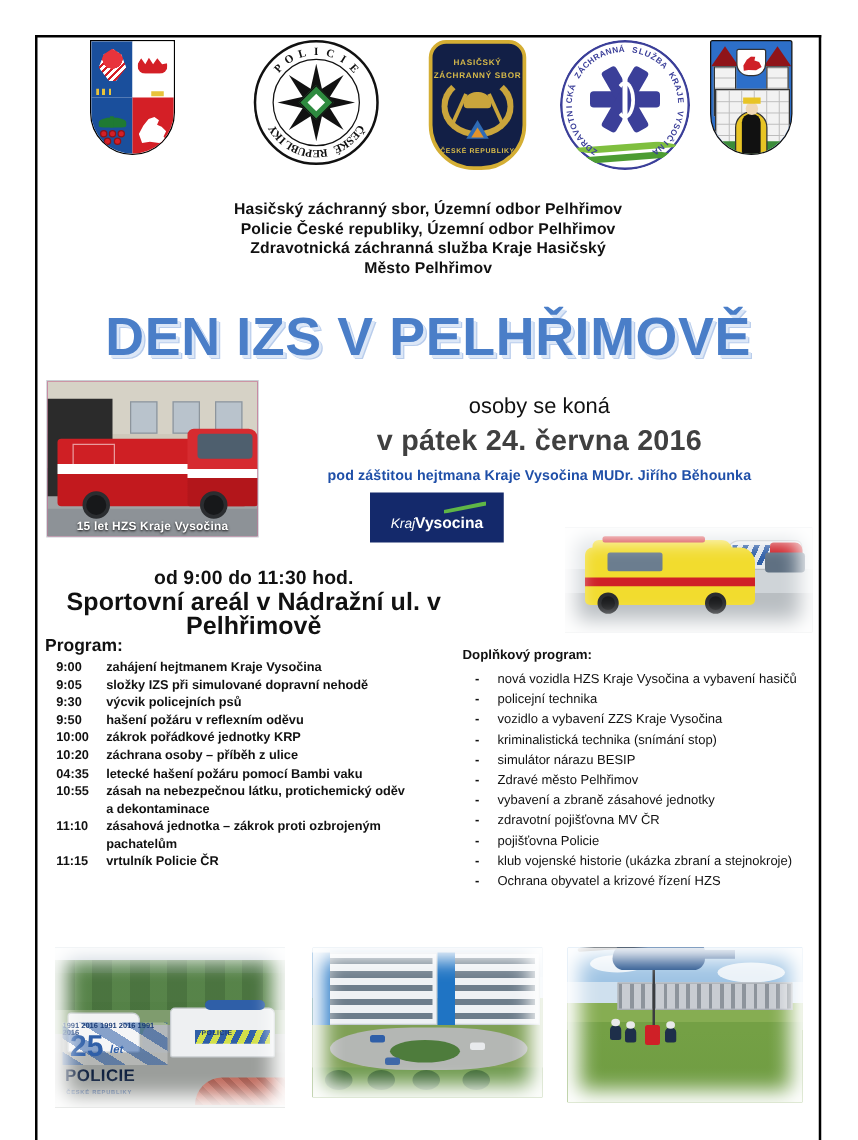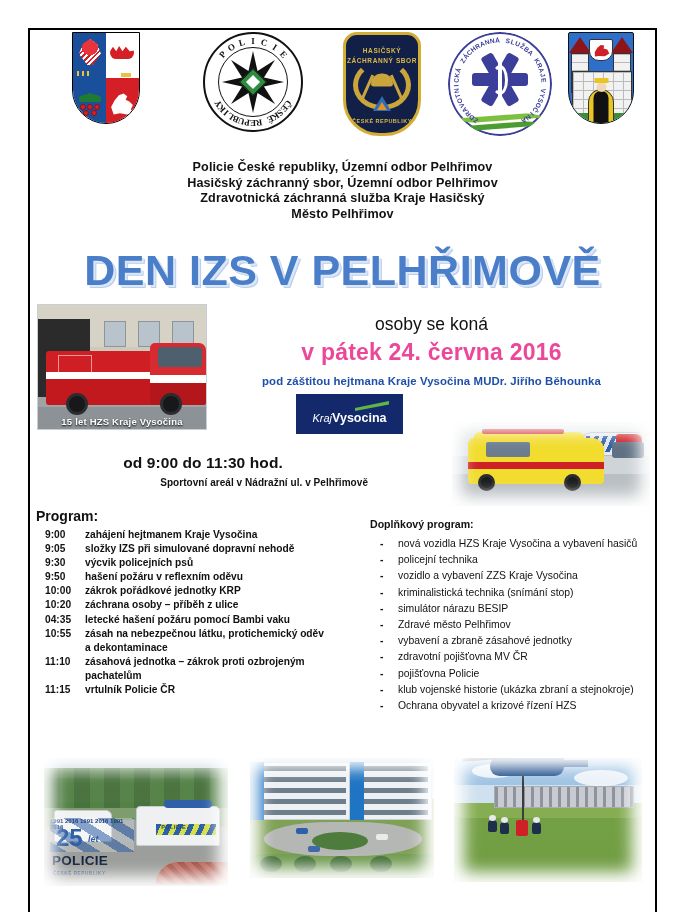--- a/index.html
+++ b/index.html
@@ -191,21 +191,21 @@
   .tr-wheel.w1 { left:28px; } .tr-wheel.w2 { right:24px; }
   .tr-ground { position:absolute; left:0; bottom:0; width:100%; height:22px;
                background:#8d9297; }
   .tr-caption { position:absolute; left:0; bottom:2px; width:100%;
                 text-align:center; color:#fff; font-size:9.5px; font-weight:bold;
                 text-shadow:0 1px 2px #000; letter-spacing:.2px; }
 
   
   .date-block { position:absolute; left:206px; top:312px; width:451px; text-align:center; }
   .akce { font-size:17.5px; color:#111; line-height:24px; }
-  .datum { font-size:23px; font-weight:bold; color:#ec4899; line-height:32px;
+  .datum { font-size:23px; font-weight:bold; color:#404040; line-height:32px;
            letter-spacing:.2px; }
   .zastita { font-size:11.4px; font-weight:bold; color:#1f4fa8; line-height:18px;
              margin-top:4px; letter-spacing:.1px; }
 
   
   .kv-box { position:absolute; left:296px; top:394px; width:107px; height:40px;
             background:#14296b; }
   .kv-swoosh { position:absolute; right:14px; top:7px; width:34px; height:10px;
                background:#5fb646;
                clip-path:polygon(0 70%,100% 0,100% 34%,0 100%); }
@@ -240,21 +240,21 @@
   .amb-wheel { position:absolute; top:52px; width:17px; height:17px; border-radius:50%;
                background:#1a1b1d; border:3px solid #2a2c2f; }
   .amb-wheel.w1 { left:26px; } .amb-wheel.w2 { left:112px; }
   .vignette { position:absolute; inset:0; pointer-events:none;
               box-shadow:inset 0 0 16px 10px #fff; }
 
   
   .time-block { position:absolute; left:38px; top:452px; width:330px; }
   .time-line { font-size:15.5px; font-weight:bold; color:#111; text-align:center;
                line-height:21px; letter-spacing:.1px; }
-  .venue-line { font-size:10px; font-weight:bold; color:#111; text-align:right;
+  .venue-line { font-size:20px; font-weight:bold; color:#111; text-align:center;
                 line-height:19px; letter-spacing:.05px; }
 
   
   .prog-head { position:absolute; left:36px; top:508px;
                font-size:14px; font-weight:bold; color:#111; }
   .prog-list { position:absolute; left:45px; top:528px; width:320px; }
   .prog-row { display:flex; line-height:13.6px; margin-bottom:.5px; }
   .prog-time { width:40px; flex:none; font-size:10.2px; font-weight:bold; color:#111; }
   .prog-desc { font-size:10.2px; font-weight:bold; color:#111; }
 
@@ -515,22 +515,22 @@
         <div class="pel-gate"></div>
         <div class="pel-figure">
             <div class="pel-face"></div>
             <div class="pel-hat"></div>
           </div>
       </div>
     </div>
   </div>
 
   <div class="org-block">
+    <div class="org-line">Hasičský záchranný sbor, Územní odbor Pelhřimov</div>
     <div class="org-line">Policie České republiky, Územní odbor Pelhřimov</div>
-    <div class="org-line">Hasičský záchranný sbor, Územní odbor Pelhřimov</div>
     <div class="org-line">Zdravotnická záchranná služba Kraje Hasičský</div>
     <div class="org-line">Město Pelhřimov</div>
   </div>
 
   <div class="big-title">DEN IZS V PELHŘIMOVĚ</div>
 
   <div class="photo-truck">
     <div class="tr-sky"></div>
     <div class="tr-garage"></div>
     <div class="tr-win a"></div>

